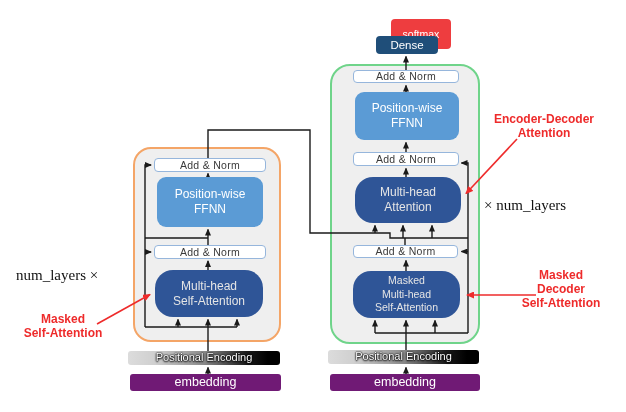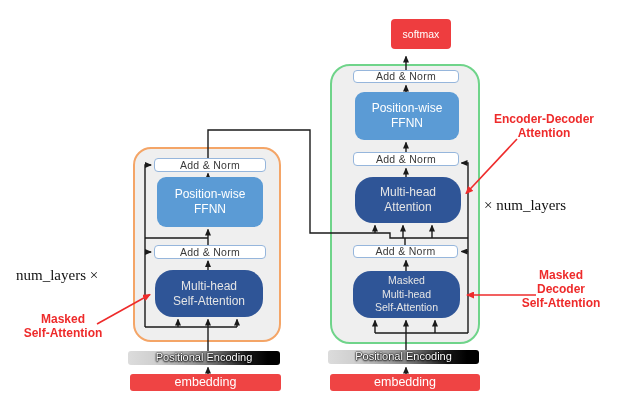--- a/index.html
+++ b/index.html
@@ -23,21 +23,21 @@
   .ffnn{background:#5b9bd5;color:#fff;border-radius:9px;font-size:12px;}
   .attn{background:#2f5597;color:#e5e5e5;border-radius:18px;font-size:12px;}
   .attn.small{font-size:10.5px;line-height:1.3;}
   .softmax{background:#ee3d3f;color:#fff;border-radius:4px;font-size:10.5px;}
   .dense{background:#1f4e79;color:#fff;border-radius:4px;font-size:11.5px;}
   .posenc{
     background:linear-gradient(to right,#dcdcdc,#cfcfcf 18%,#8a8a8a 50%,#1a1a1a 78%,#000 92%);
     border-radius:3px;color:#fff;font-size:11px;
     text-shadow:0 0 1.5px #000,0 0 1.5px #000,0 1px 2px #000;
   }
-  .embed{background:#ef4444;color:#fff;border-radius:3px;font-size:12.5px;}
+  .embed{background:#701a75;color:#fff;border-radius:3px;font-size:12.5px;}
   .redlabel{
     position:absolute;color:#ee2b2b;font-weight:bold;font-size:12px;line-height:1.18;
     text-align:center;white-space:pre-line;
   }
   .numlayers{
     position:absolute;font-family:"Liberation Serif","DejaVu Serif",serif;
     font-size:15px;color:#111;white-space:pre;
   }
   svg.wires{position:absolute;left:0;top:0;}
 </style>
@@ -98,20 +98,21 @@
     </g>
 
     <g stroke="#ee2b2b" stroke-width="1.6" fill="none">
       <path d="M517,139 L466,193.5" marker-end="url(#ahr)"></path>
       <path d="M536,295 L467,295" marker-end="url(#ahr)"></path>
       <path d="M97,324 L150,294.5" marker-end="url(#ahr)"></path>
     </g>
   </svg>
 
   <div class="box softmax" style="left:391px;top:19px;width:60px;height:30px;"><span>softmax</span></div>
+  <div class="box dense" style="left:376px;top:36px;width:62px;height:18px;"><span>Dense</span></div>
 
   <div class="box addnorm" style="left:154px;top:158px;width:112px;height:14px;"><span>Add &amp; Norm</span></div>
   <div class="box ffnn" style="left:157px;top:177px;width:106px;height:50px;"><span>Position-wise
 FFNN</span></div>
   <div class="box addnorm" style="left:154px;top:245px;width:112px;height:14px;"><span>Add &amp; Norm</span></div>
   <div class="box attn" style="left:155px;top:270px;width:108px;height:47px;"><span>Multi-head
 Self-Attention</span></div>
   <div class="box posenc" style="left:128px;top:351px;width:152px;height:14px;"><span>Positional Encoding</span></div>
   <div class="box embed" style="left:130px;top:374px;width:151px;height:17px;"><span>embedding</span></div>
 

